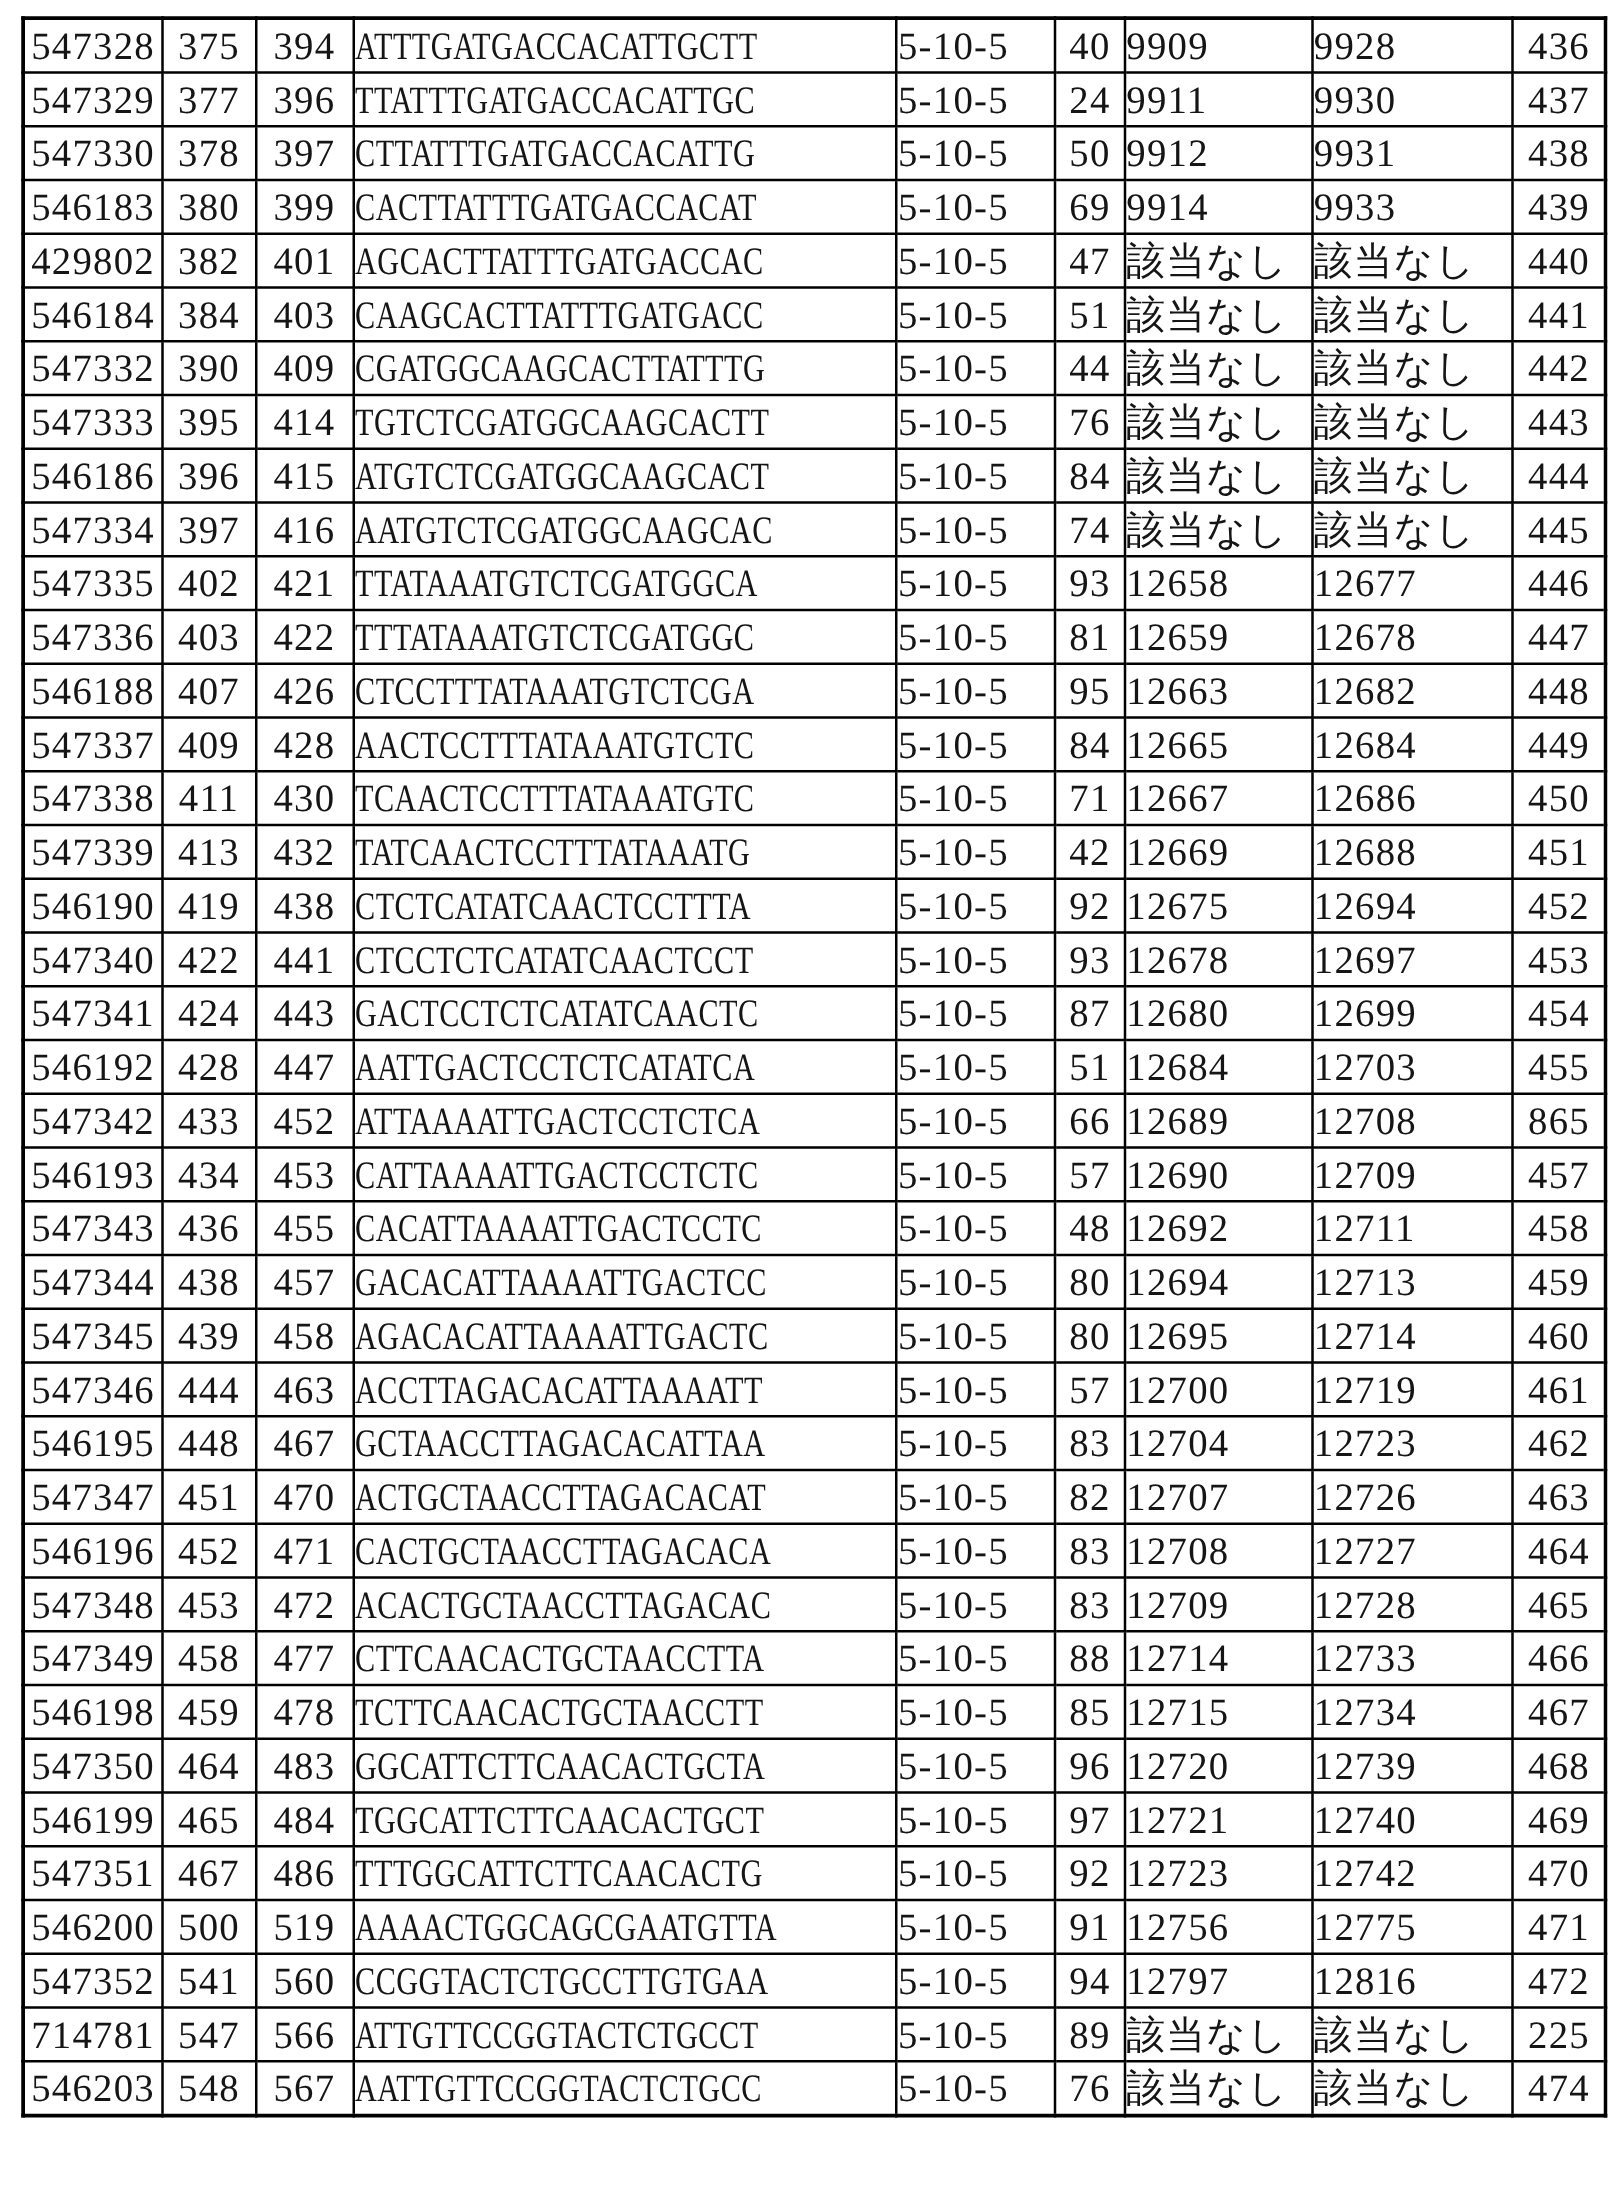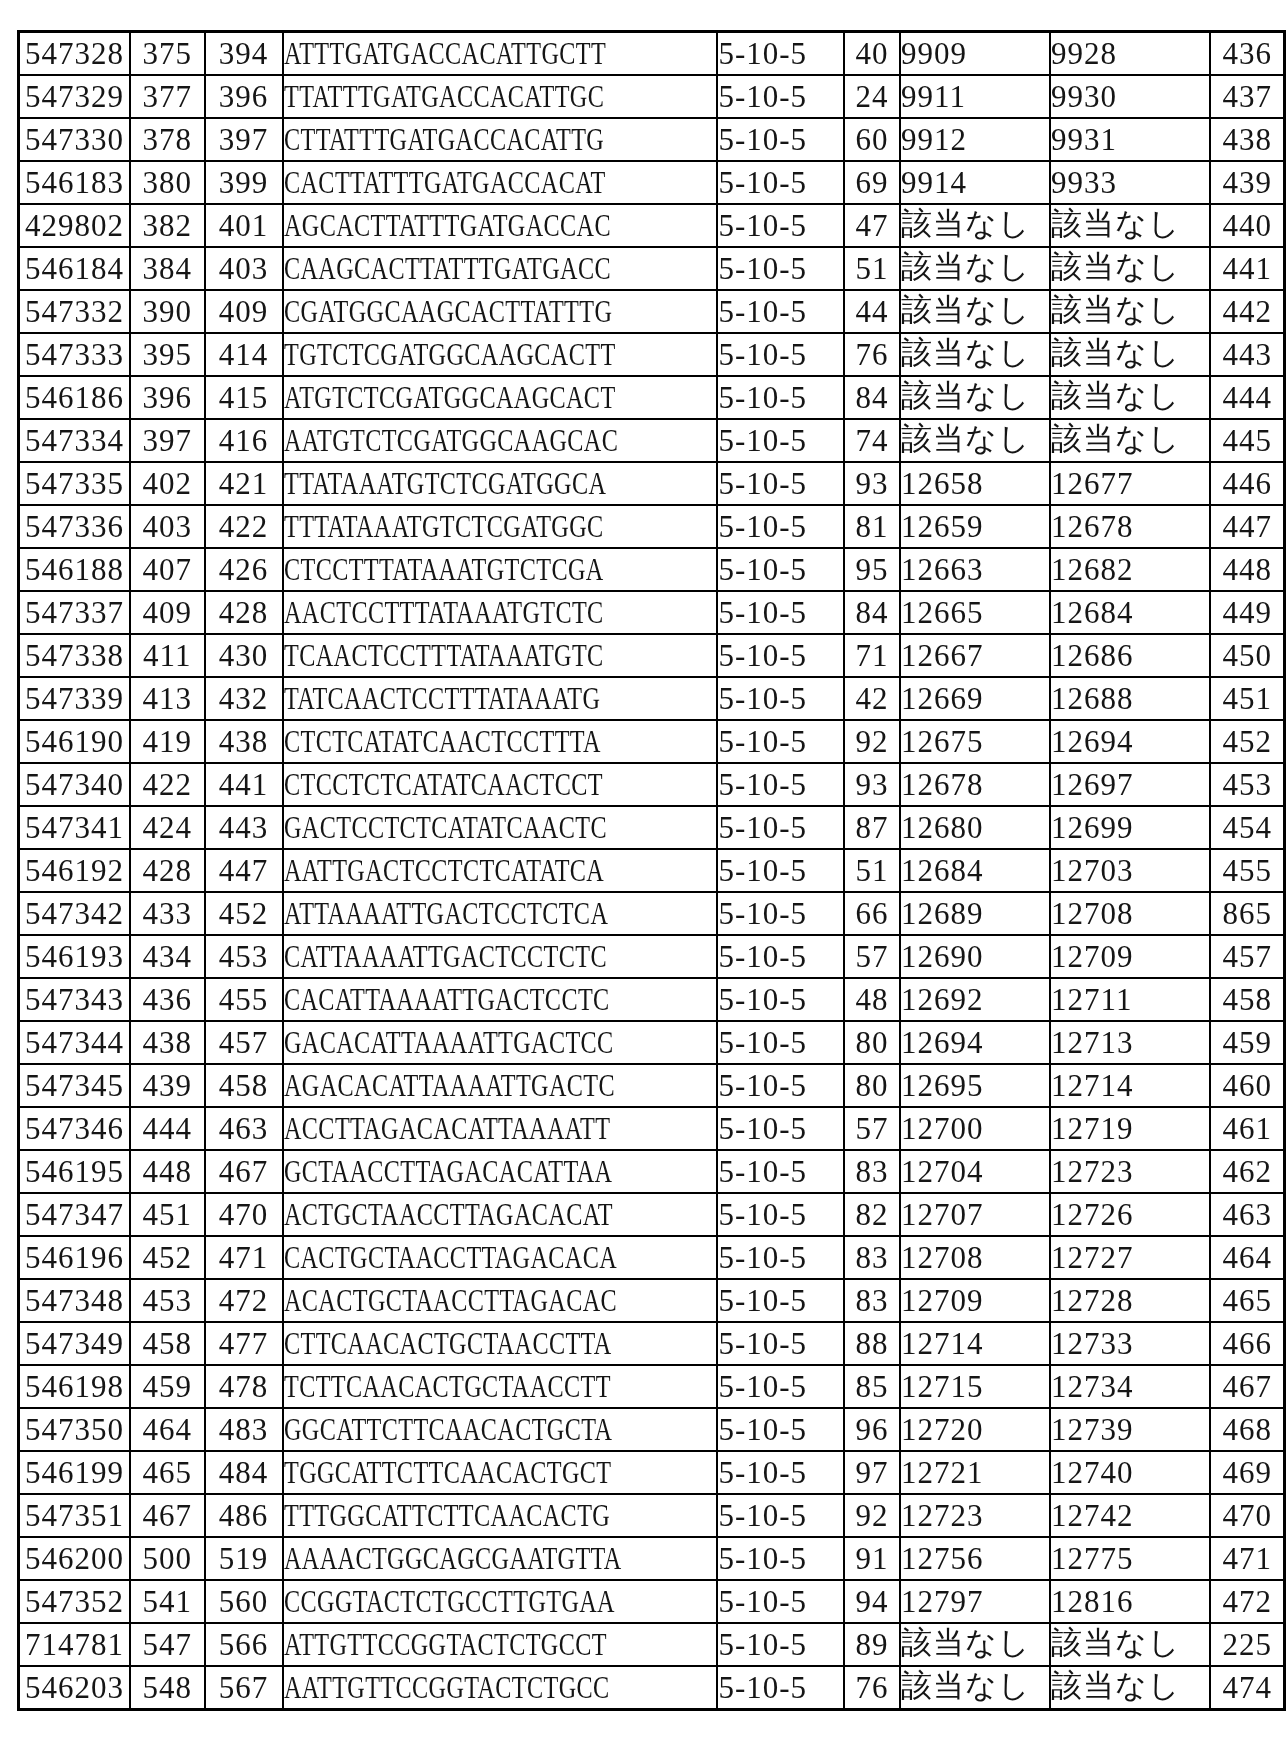--- a/index.html
+++ b/index.html
@@ -10,21 +10,21 @@
   body {
     position: relative;
     width: 1286px;
     height: 1749px;
     font-family: "Liberation Serif", "DejaVu Serif", serif;
     color: #151515;
   }
   .table-wrap {
     position: absolute;
     left: 17px;
-    top: 30px;
+    top: 13px;
   }
   table.seq-table {
     border-collapse: collapse;
     table-layout: fixed;
     border: 3px solid #000000;
   }
   table.seq-table td {
     border: 2px solid #000000;
     height: 41px;
     padding: 0;
@@ -39,21 +39,21 @@
   td.c-left   { text-align: left; padding-left: 13px; }
   td.c-seq span.cell-text {
     display: inline-block;
     transform: scaleX(0.78);
     transform-origin: 0 50%;
     letter-spacing: 0.5px;
   }
   td.cjk {
     font-size: 30px;
     letter-spacing: 2px;
-    font-family: Liberation Mono, monospace;
+    font-family: Liberation Sans, sans-serif;
   }
 </style>
 </head>
 <body>
 
 <div class="table-wrap">
   <table class="seq-table">
     <colgroup>
       <col style="width:114px">
       <col style="width:81px">
@@ -87,21 +87,21 @@
     <td class="c-left"><span class="cell-text">9911</span></td>
     <td class="c-left"><span class="cell-text">9930</span></td>
     <td class="c-center"><span class="cell-text">437</span></td>
   </tr>
         <tr>
     <td class="c-center"><span class="cell-text">547330</span></td>
     <td class="c-center"><span class="cell-text">378</span></td>
     <td class="c-center"><span class="cell-text">397</span></td>
     <td class="c-left c-seq"><span class="cell-text">CTTATTTGATGACCACATTG</span></td>
     <td class="c-left"><span class="cell-text">5-10-5</span></td>
-    <td class="c-center"><span class="cell-text">60</span></td>
+    <td class="c-center"><span class="cell-text">50</span></td>
     <td class="c-left"><span class="cell-text">9912</span></td>
     <td class="c-left"><span class="cell-text">9931</span></td>
     <td class="c-center"><span class="cell-text">438</span></td>
   </tr>
         <tr>
     <td class="c-center"><span class="cell-text">546183</span></td>
     <td class="c-center"><span class="cell-text">380</span></td>
     <td class="c-center"><span class="cell-text">399</span></td>
     <td class="c-left c-seq"><span class="cell-text">CACTTATTTGATGACCACAT</span></td>
     <td class="c-left"><span class="cell-text">5-10-5</span></td>

